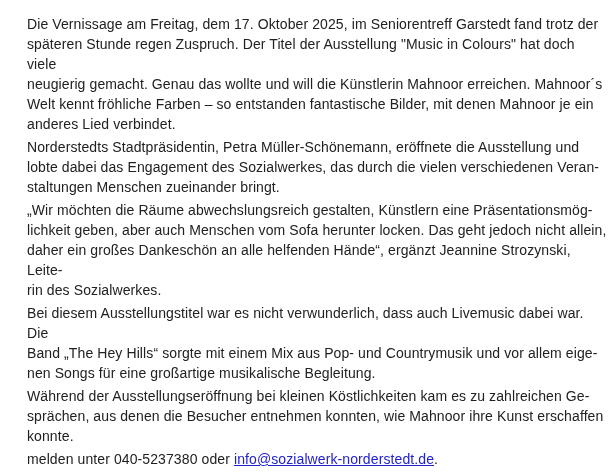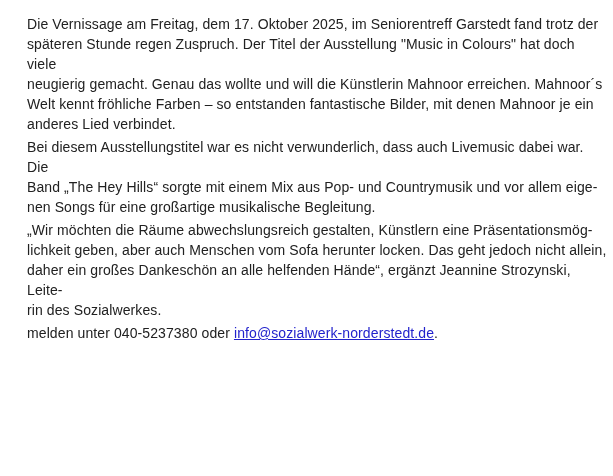--- a/index.html
+++ b/index.html
@@ -44,28 +44,34 @@
 <body style="color: rgb(33, 33, 33);">
 
 <main class="page">
 
   <p class="para">Die Vernissage am Freitag, dem 17. Oktober 2025, im Seniorentreff Garstedt fand trotz der
 späteren Stunde regen Zuspruch. Der Titel der Ausstellung "Music in Colours" hat doch viele
 neugierig gemacht. Genau das wollte und will die Künstlerin Mahnoor erreichen. Mahnoor´s
 Welt kennt fröhliche Farben – so entstanden fantastische Bilder, mit denen Mahnoor je ein
 anderes Lied verbindet.</p>
 
-
-  <p class="para">Bei diesem Ausstellungstitel war es nicht verwunderlich, dass auch Livemusic dabei war. Die
-Band „The Hey Hills“ sorgte mit einem Mix aus Pop- und Countrymusik und vor allem eige-
-nen Songs für eine großartige musikalische Begleitung.</p>
+  <p class="para">Norderstedts Stadtpräsidentin, Petra Müller-Schönemann, eröffnete die Ausstellung und
+lobte dabei das Engagement des Sozialwerkes, das durch die vielen verschiedenen Veran-
+staltungen Menschen zueinander bringt.</p>
 
   <p class="para">„Wir möchten die Räume abwechslungsreich gestalten, Künstlern eine Präsentationsmög-
 lichkeit geben, aber auch Menschen vom Sofa herunter locken. Das geht jedoch nicht allein,
 daher ein großes Dankeschön an alle helfenden Hände“, ergänzt Jeannine Strozynski, Leite-
 rin des Sozialwerkes.</p>
 
+  <p class="para">Bei diesem Ausstellungstitel war es nicht verwunderlich, dass auch Livemusic dabei war. Die
+Band „The Hey Hills“ sorgte mit einem Mix aus Pop- und Countrymusik und vor allem eige-
+nen Songs für eine großartige musikalische Begleitung.</p>
+
+  <p class="para">Während der Ausstellungseröffnung bei kleinen Köstlichkeiten kam es zu zahlreichen Ge-
+sprächen, aus denen die Besucher entnehmen konnten, wie Mahnoor ihre Kunst erschaffen
+konnte.</p>
 
   <p class="para para-rich">
       <span class="line"><span>melden unter 040-5237380 oder </span><a href="#" class="email-link" style="color: rgb(34, 34, 204);">info@sozialwerk-norderstedt.de</a><span>.</span></span>
     </p>
 
 </main>
 
 </body></html>

